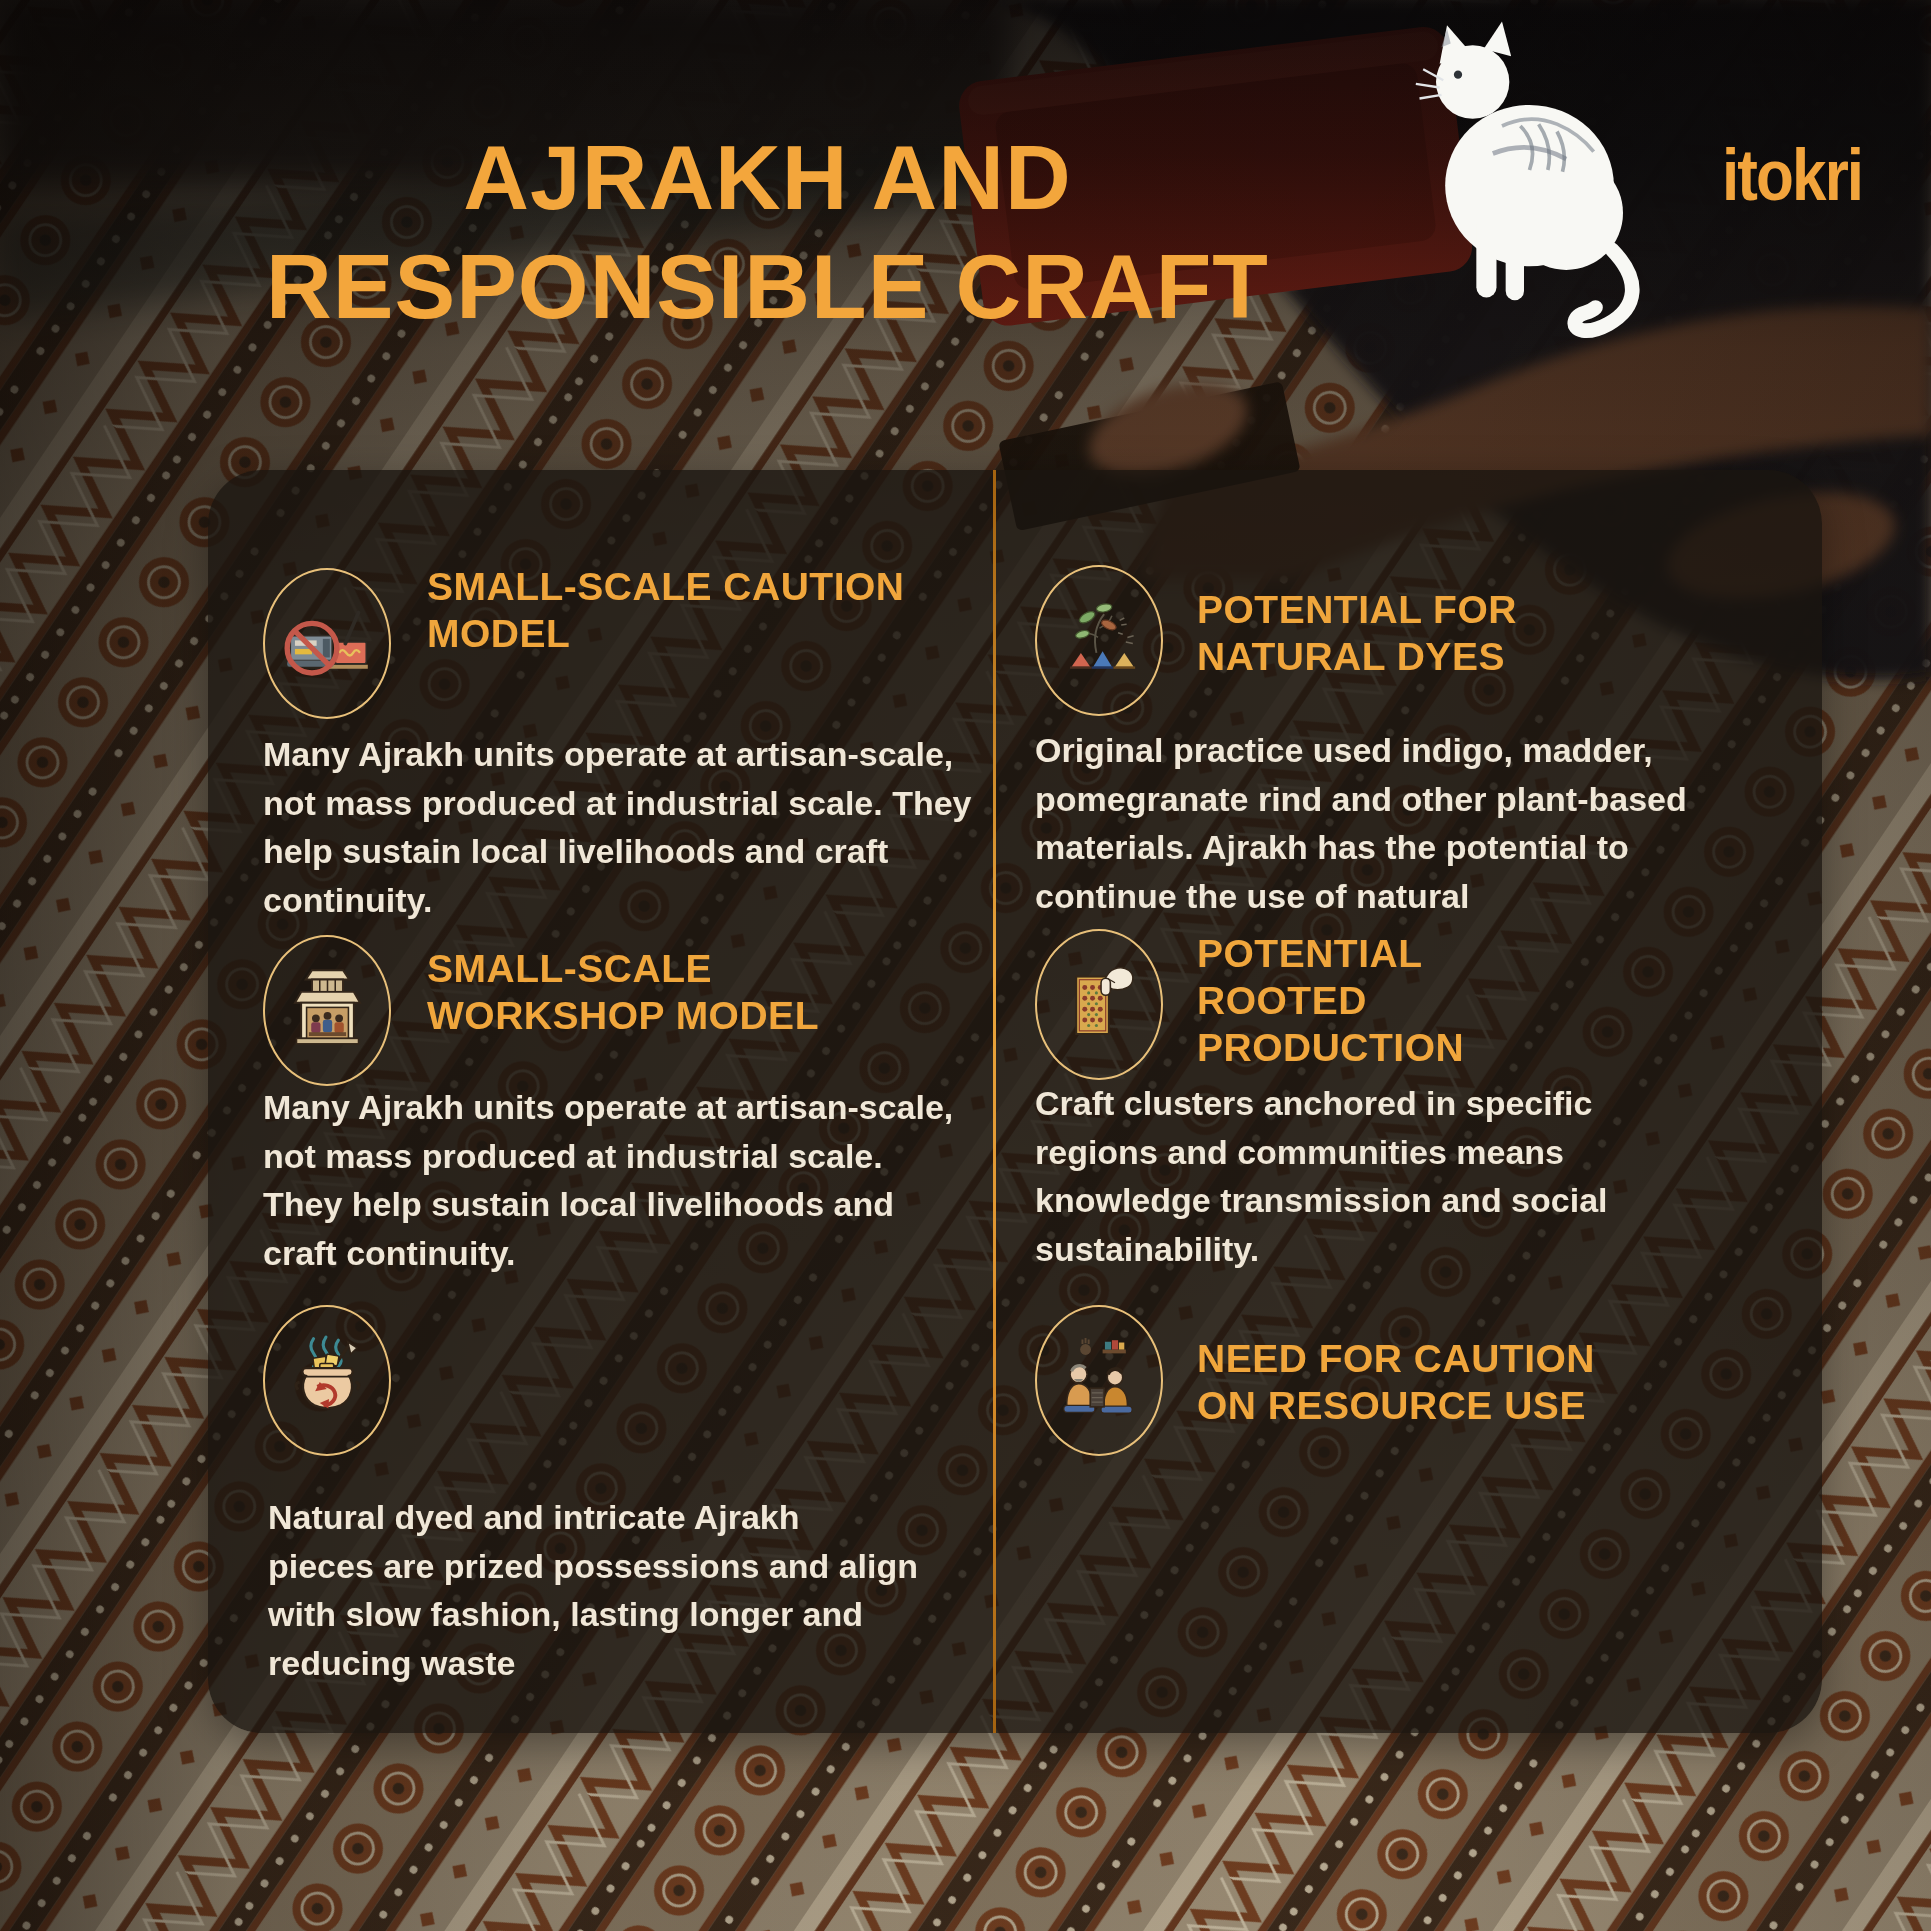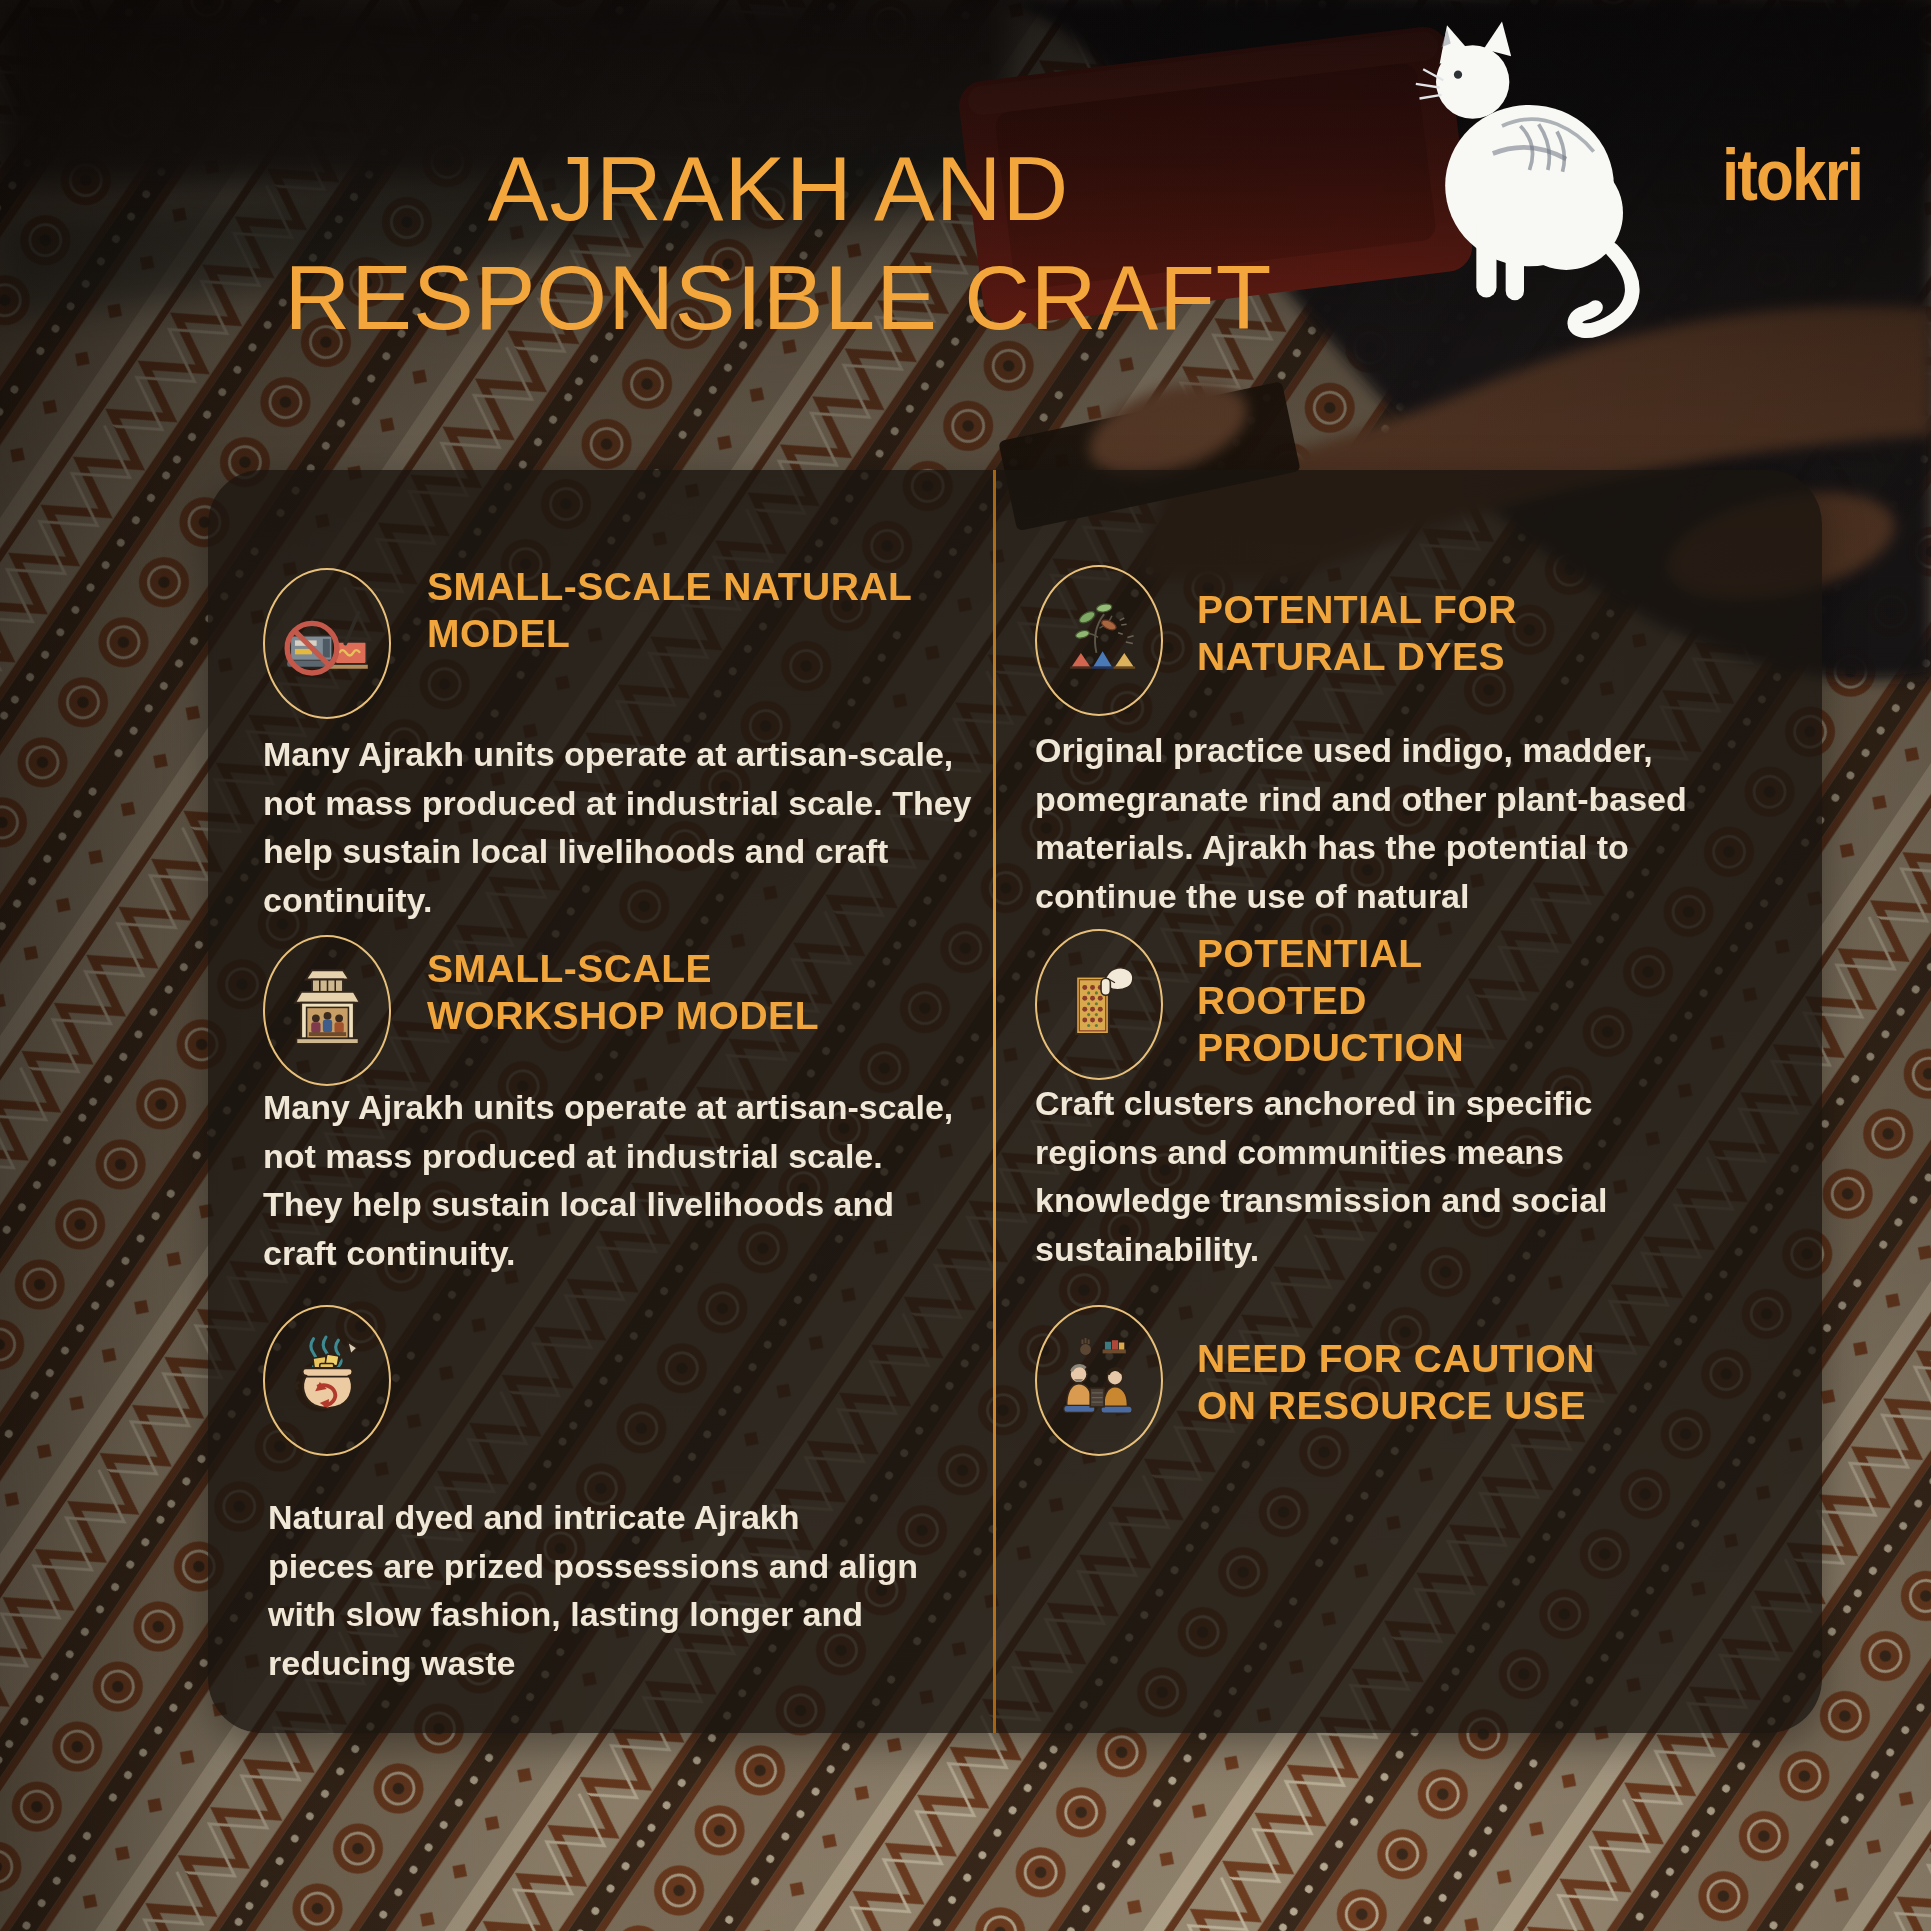--- a/index.html
+++ b/index.html
@@ -152,42 +152,42 @@
     <path d="M240,255 C272,288 268,318 236,336 C214,348 196,344 200,332 C204,322 214,326 222,318" fill="none" stroke="#f8f8f4" stroke-width="16" stroke-linecap="round"></path>
     <path d="M120,120 q30,-14 60,-2 q24,10 40,30" fill="none" stroke="#9aa0a8" stroke-width="4" opacity="0.8"></path>
     <path d="M110,150 q40,-16 80,6" fill="none" stroke="#8b929b" stroke-width="5" opacity="0.7"></path>
     <path d="M140,120 q20,20 10,48 M160,118 q16,24 10,50 M180,126 q12,22 6,44" stroke="#6d7680" stroke-width="4" fill="none" opacity="0.6"></path>
     <polygon points="60,14 64,30 54,34" fill="#9aa0a8" opacity="0.6"></polygon>
     <circle cx="72" cy="64" r="4.5" fill="#2e3338"></circle>
     <path d="M52,78 l-26,-4 M54,86 l-24,4 M56,70 l-22,-12" stroke="#e2e5e8" stroke-width="2.5"></path>
   </svg>
   <div class="brand">itokri</div>
 
-  <h1 class="title ws" style="margin:16px;font-weight:normal">AJRAKH AND
+  <h1 class="title ws" style="margin:5px;font-weight:bold">AJRAKH AND
 RESPONSIBLE CRAFT</h1>
 
   <div class="panel"></div>
   <div class="divider"></div>
 
   <div class="sec-icon" style="left:263px;top:568px">
     <svg viewBox="0 0 120 120">
       <line x1="56" y1="90" x2="112" y2="90" stroke="#b08d5a" stroke-width="5"></line>
       <rect x="12" y="50" width="54" height="32" rx="3" fill="#7e8b94" stroke="#2f2a24" stroke-width="2"></rect>
       <rect x="18" y="56" width="28" height="7" fill="#d9d2c4"></rect>
       <rect x="18" y="67" width="22" height="7" fill="#e4b93e"></rect>
       <rect x="54" y="54" width="9" height="24" fill="#4d5a63"></rect>
       <rect x="8" y="82" width="60" height="8" rx="3" fill="#5a6770"></rect>
       <rect x="70" y="58" width="40" height="28" rx="2" fill="#dd6d57" stroke="#2f2a24" stroke-width="2"></rect>
       <path d="M75,72 q4,-7 9,0 t9,0 t9,0" fill="none" stroke="#e8c15c" stroke-width="3"></path>
       <line x1="100" y1="20" x2="83" y2="60" stroke="#2f2a24" stroke-width="5" stroke-linecap="round"></line>
       <circle cx="40" cy="66" r="32" fill="none" stroke="#c4584a" stroke-width="7"></circle>
       <line x1="18" y1="44" x2="62" y2="88" stroke="#c4584a" stroke-width="7" stroke-linecap="round"></line>
     </svg>
   </div>
-  <div class="sec-head ws" style="left:427px;top:564px;width:599px">SMALL-SCALE NATURAL
+  <div class="sec-head ws" style="left:427px;top:564px;width:599px">SMALL-SCALE CAUTION
 MODEL</div>
   <div class="sec-body ws" style="left:263px;top:730px;width:763px">Many Ajrakh units operate at artisan-scale,
 not mass produced at industrial scale. They
 help sustain local livelihoods and craft
 continuity.</div>
 
   <div class="sec-icon" style="left:263px;top:935px">
     <svg viewBox="0 0 120 120">
       <polygon points="40,8 80,8 88,20 32,20" fill="#e6d3ae" stroke="#33261a" stroke-width="2.5"></polygon>
       <rect x="40" y="20" width="40" height="16" fill="#cdb88f" stroke="#33261a" stroke-width="2.5"></rect>

